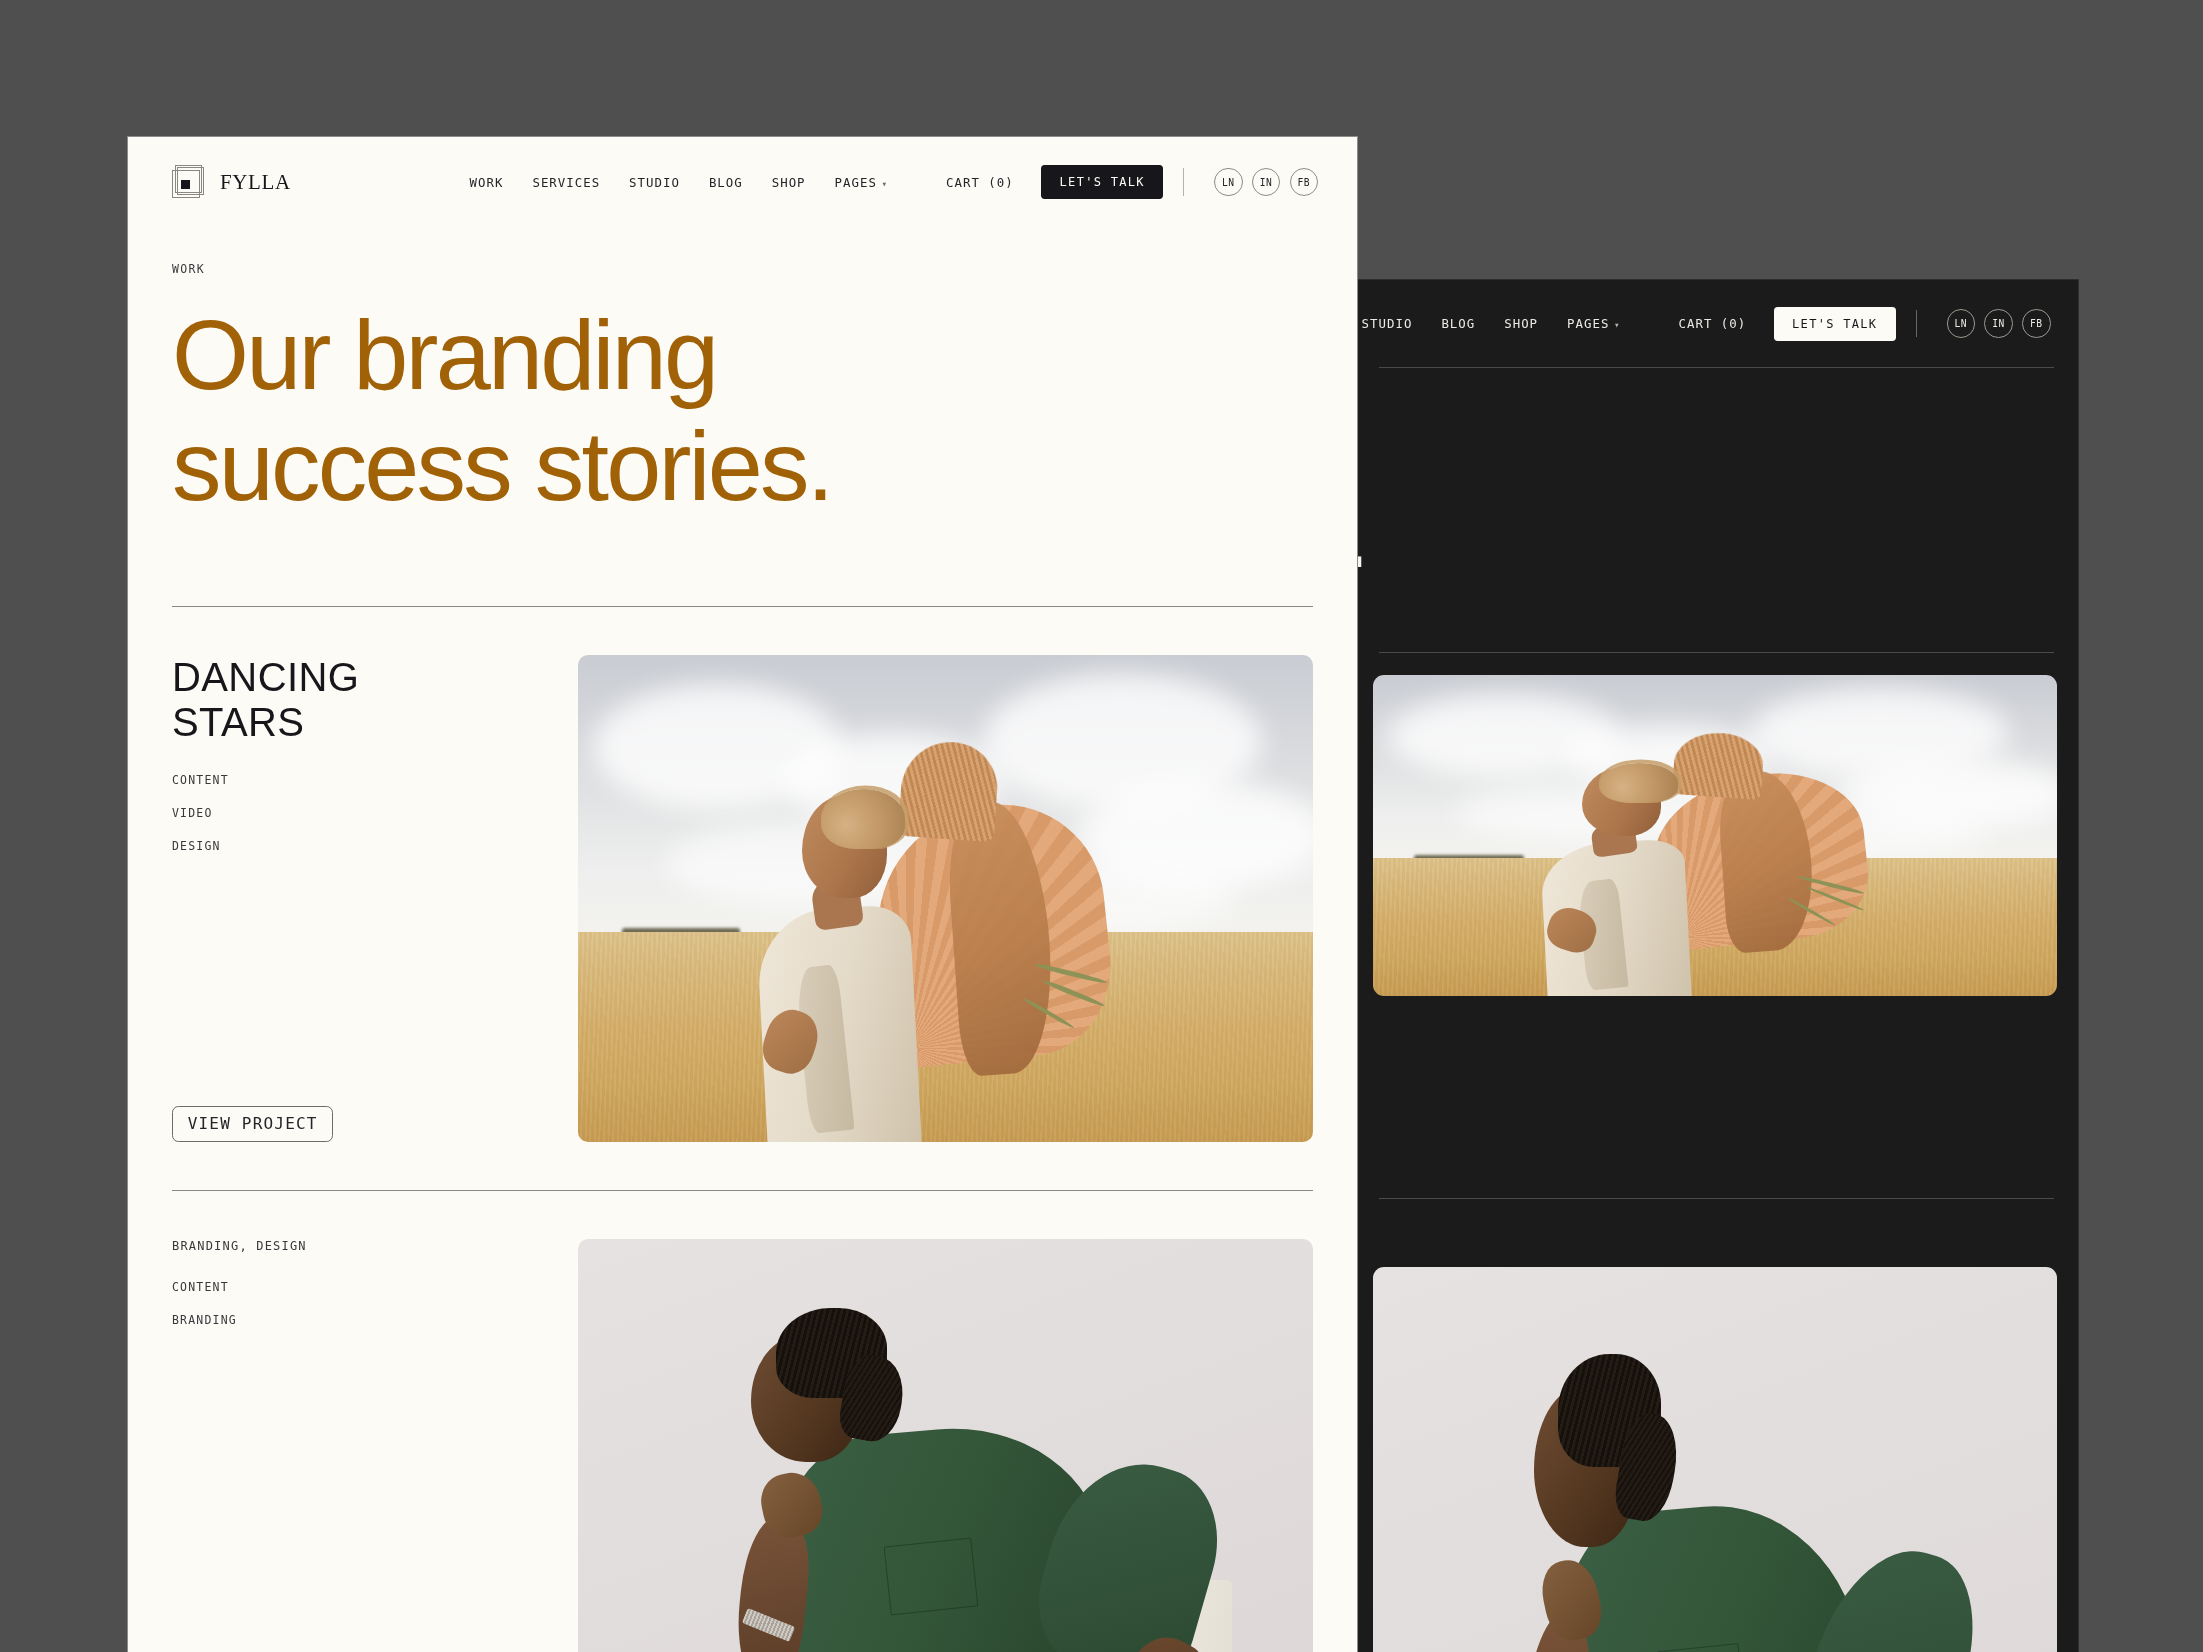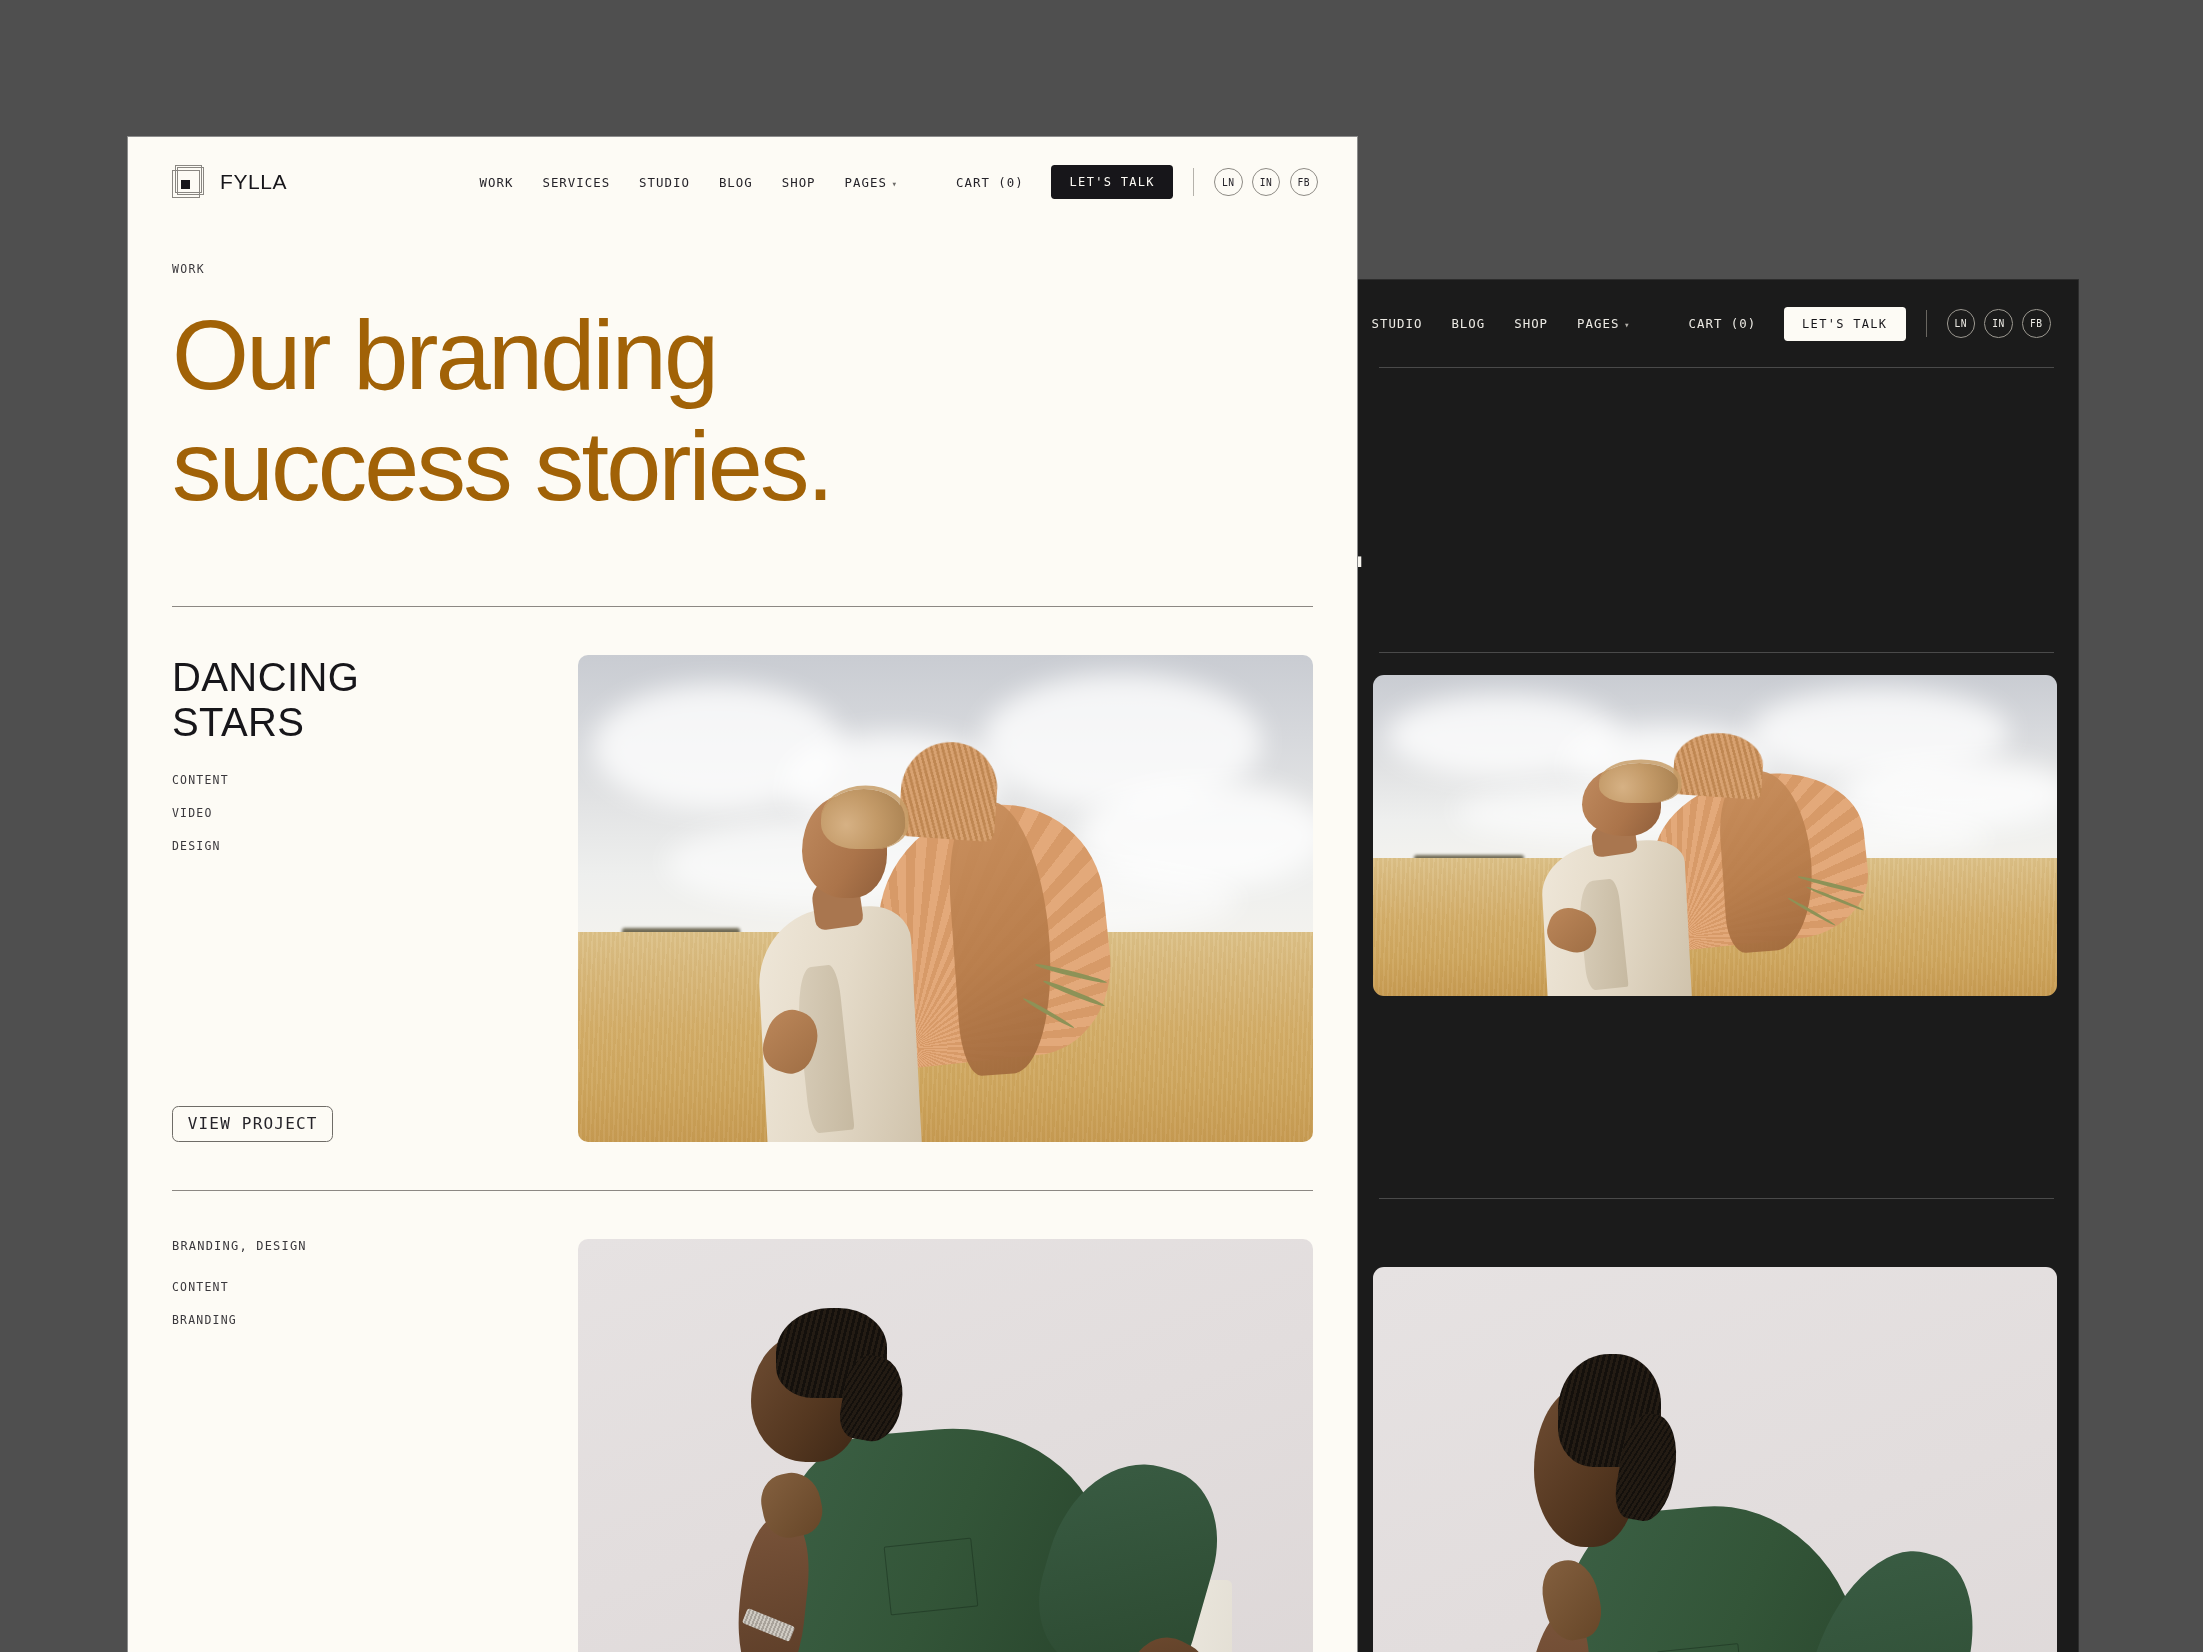--- a/index.html
+++ b/index.html
@@ -81,21 +81,21 @@
     overflow: hidden;
   }
 
   
   .nav {
     position: relative;
     height: 90px;
     display: flex; align-items: center;
     padding: 0 39px 0 44px;
   }
-  .brand { display: flex; align-items: center; gap: 13px; }
+  .brand { display: flex; align-items: center; gap: 13px; font-family: Liberation Serif, serif; }
   .brand-mark { position: relative; width: 35px; height: 35px; }
   .brand-mark .sq { position: absolute; border: 0.9px solid #8a8782; }
   .brand-mark .sq1 { left: 0;  top: 5.5px;  width: 27.5px; height: 27.5px; }
   .brand-mark .sq2 { left: 4.6px; top: 2.8px; width: 27.5px; height: 27.5px; }
   .brand-mark .sq3 { left: 2.8px; top: 0.9px; width: 27.5px; height: 27.5px; }
   .brand-mark .dot {
     position: absolute; left: 9.2px; top: 15.6px;
     width: 9.2px; height: 9.2px; background: #17161a;
   }
   .brand-name {
@@ -119,21 +119,21 @@
   .cart-link { margin-left: 29px; }
   .cta {
     margin-left: 27.5px;
     background: #17161a; color: #fdfbf5;
     font-family: "DejaVu Sans Mono", monospace;
     font-size: 12px; letter-spacing: 1.3px;
     padding: 10px 18.4px; border: none; border-radius: 3.7px;
     cursor: pointer; white-space: nowrap;
   }
   .nav-divider { width: 0.9px; height: 27.5px; background: #b5b2ab; margin: 0 20px; }
-  .socials { display: flex; align-items: center; gap: 9.2px; }
+  .socials { display: flex; align-items: center; gap: 9.2px; margin-left: 10px; }
   .social {
     width: 28.5px; height: 28.5px; border-radius: 50%;
     border: 0.9px solid #8e8b85;
     display: flex; align-items: center; justify-content: center;
     font-family: "DejaVu Sans Mono", monospace;
     font-size: 9.6px; letter-spacing: 0.5px; color: #26242a;
     cursor: pointer;
   }
 
   

